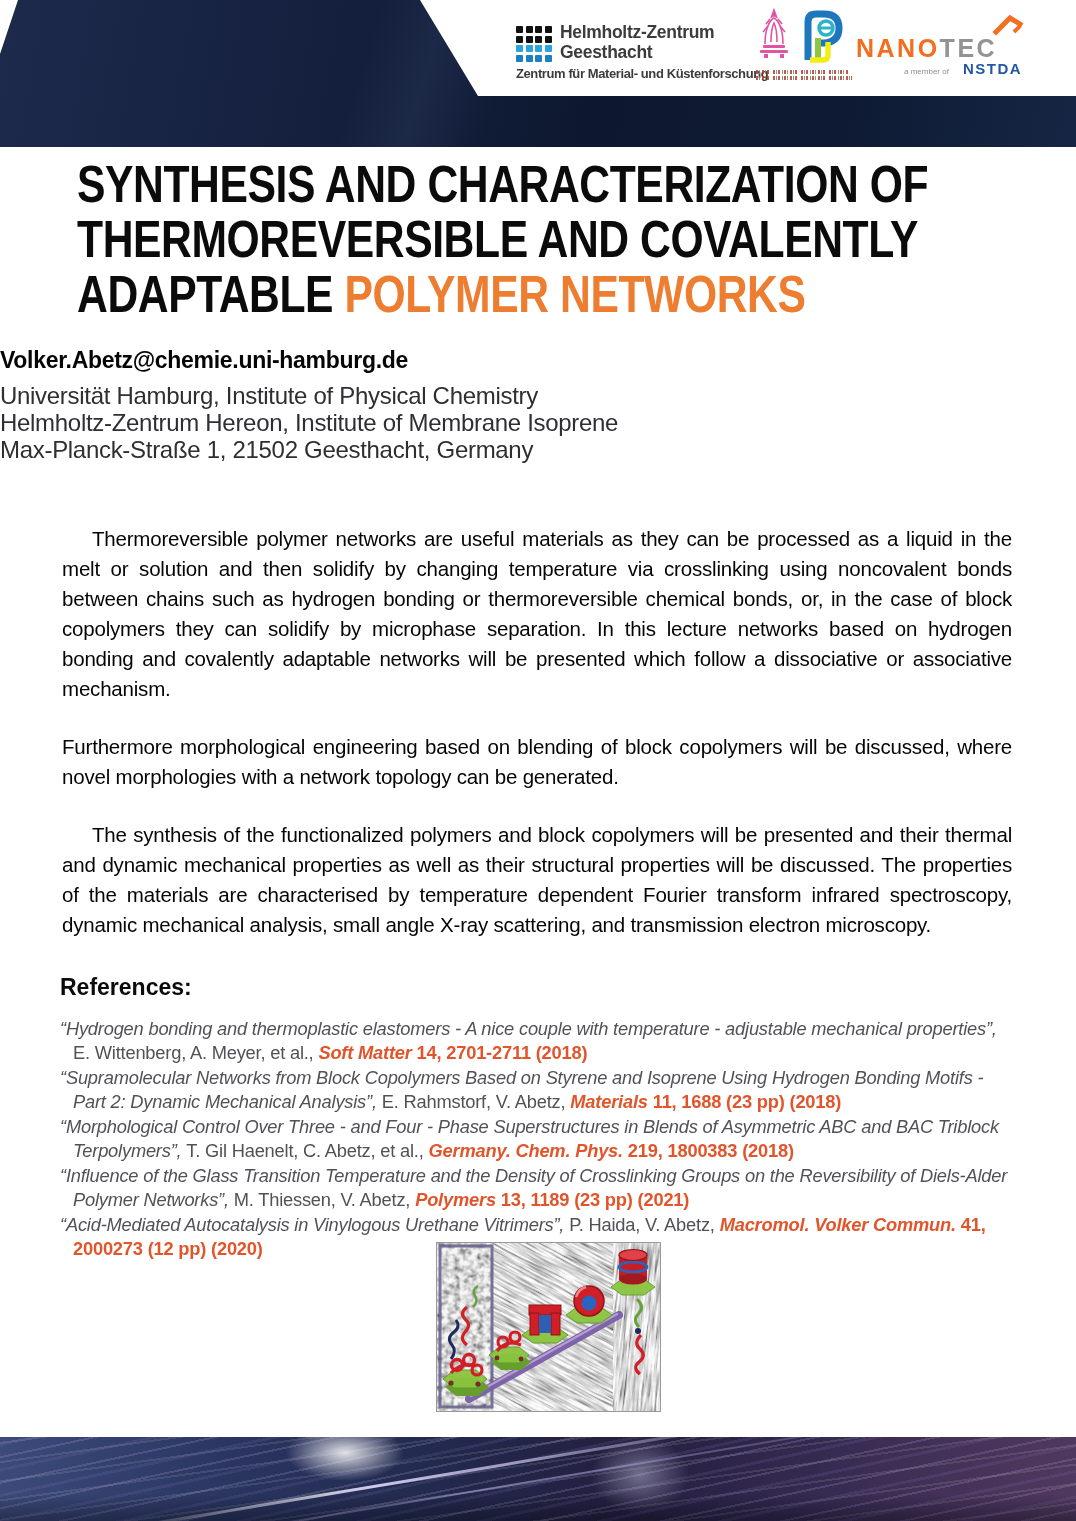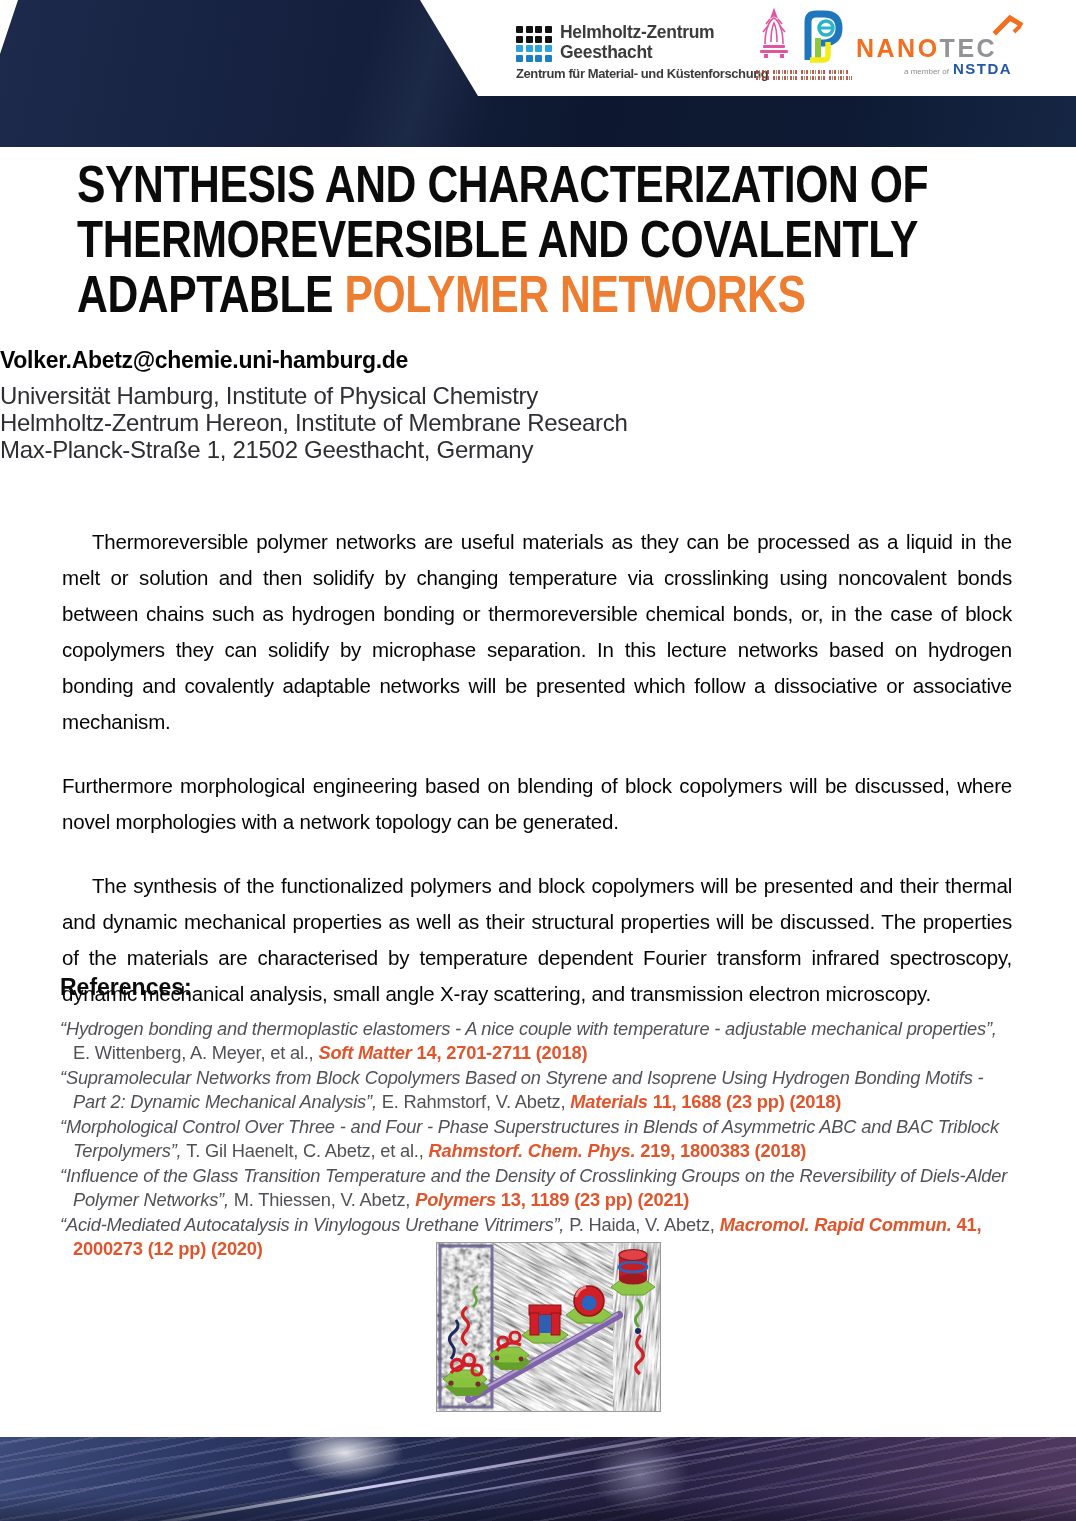--- a/index.html
+++ b/index.html
@@ -38,37 +38,37 @@
   .petromat{position:absolute;left:336px;top:8px;width:96px;height:80px;}
   .petro-lines{position:absolute;left:0;width:92px;height:3.5px;opacity:.85;
     background:repeating-linear-gradient(90deg,#b43a3a 0 2px,rgba(255,255,255,0) 2px 3.4px,#7d8a4a 3.4px 4.2px,rgba(255,255,255,0) 4.2px 5.6px);}
   .petro-lines.l1{top:62px;} .petro-lines.l2{top:68px;width:96px;}
   
   .nanotec{position:absolute;left:436px;top:18px;width:170px;height:62px;}
   .nanotec-word{position:absolute;left:0;top:16px;font-size:25px;font-weight:bold;letter-spacing:2.5px;white-space:nowrap;}
   .nanotec-word .nano{color:#f26f21;} .nanotec-word .tec{color:#919396;}
   .nanotec-arrow{position:absolute;right:2px;top:-6px;}
   .nstda-line{position:absolute;left:48px;top:42px;white-space:nowrap;}
-  .member-of{font-size:8px;color:#8a8c8f;margin-right:4px;}
+  .member-of{font-size:8px;color:#8a8c8f;margin-right:14px;}
   .nstda{font-size:15px;font-weight:bold;color:#2157a6;letter-spacing:1.5px;}
 
   
   .title{position:absolute;left:77px;top:157px;}
   .title-line{display:block;white-space:nowrap;font-size:52px;font-weight:bold;letter-spacing:-.5px;line-height:55px;
     transform:scaleX(.82);transform-origin:0 50%;color:#0b0b0b;}
   .title-orange{color:#ed7d31;}
 
   
   .contact{position:absolute;left:0;right:0;top:347px;}
   .email{font-size:23px;font-weight:bold;letter-spacing:-.3px;margin-bottom:8px;color:#050505;}
   .affil{font-size:24px;line-height:27px;color:#2e2e33;letter-spacing:-.3px;}
 
   
   .abstract{position:absolute;left:62px;top:524px;width:950px;}
-  .abstract p{margin:0 0 28px 0;font-size:20.5px;line-height:36px;letter-spacing:-.2px;text-align:justify;color:#050505;}
+  .abstract p{margin:0 0 28px 0;font-size:20.5px;line-height:30px;letter-spacing:-.2px;text-align:justify;color:#050505;}
   .abstract p.indent{text-indent:30px;}
 
   
   .references{position:absolute;left:60px;top:974px;width:955px;}
   .refs-heading{font-size:23px;font-weight:bold;color:#0b0b0b;margin-bottom:16px;}
   .ref{font-size:18.3px;line-height:24px;color:#515257;letter-spacing:-.2px;padding-left:13px;text-indent:-13px;margin-bottom:1px;}
   .ref-title{font-style:italic;}
   .ref-authors{}
   .ref-journal{font-style:italic;font-weight:bold;color:#e2552b;}
   .ref-detail{font-weight:bold;color:#e2552b;}
@@ -173,42 +173,42 @@
 
   <h1 class="title" style="margin:0;">
     <span class="title-line">SYNTHESIS AND CHARACTERIZATION OF</span>
     <span class="title-line">THERMOREVERSIBLE AND COVALENTLY</span>
     <span class="title-line"><span>ADAPTABLE </span><span class="title-orange">POLYMER NETWORKS</span></span>
   </h1>
 
   <div class="contact">
     <div class="email">Volker.Abetz@chemie.uni-hamburg.de</div>
     <div class="affil">Universität Hamburg, Institute of Physical Chemistry</div>
-    <div class="affil">Helmholtz-Zentrum Hereon, Institute of Membrane Research</div>
+    <div class="affil">Helmholtz-Zentrum Hereon, Institute of Membrane Isoprene</div>
     <div class="affil">Max-Planck-Straße 1, 21502 Geesthacht, Germany</div>
   </div>
 
   <div class="abstract">
     <p class="indent">Thermoreversible polymer networks are useful materials as they can be processed as a liquid in the melt or solution and then solidify by changing temperature via crosslinking using noncovalent bonds between chains such as hydrogen bonding or thermoreversible chemical bonds, or, in the case of block copolymers they can solidify by microphase separation. In this lecture networks based on hydrogen bonding and covalently adaptable networks will be presented which follow a dissociative or associative mechanism.</p>
     <p>Furthermore morphological engineering based on blending of block copolymers will be discussed, where novel morphologies with a network topology can be generated.</p>
     <p class="indent">The synthesis of the functionalized polymers and block copolymers will be presented and their thermal and dynamic mechanical properties as well as their structural properties will be discussed. The properties of the materials are characterised by temperature dependent Fourier transform infrared spectroscopy, dynamic mechanical analysis, small angle X-ray scattering, and transmission electron microscopy.</p>
   </div>
 
   <div class="references">
     <div class="refs-heading">References:</div>
 
     <div class="ref"><span class="ref-title">“Hydrogen bonding and thermoplastic elastomers - A nice couple with temperature - adjustable mechanical properties”, </span><span class="ref-authors">E. Wittenberg, A. Meyer, et al., </span><span class="ref-journal">Soft Matter </span><span class="ref-detail">14, 2701-2711 (2018)</span></div>
 
     <div class="ref"><span class="ref-title">“Supramolecular Networks from Block Copolymers Based on Styrene and Isoprene Using Hydrogen Bonding Motifs - Part 2: Dynamic Mechanical Analysis”, </span><span class="ref-authors">E. Rahmstorf, V. Abetz, </span><span class="ref-journal">Materials </span><span class="ref-detail">11, 1688 (23 pp) (2018)</span></div>
 
-    <div class="ref"><span class="ref-title">“Morphological Control Over Three - and Four - Phase Superstructures in Blends of Asymmetric ABC and BAC Triblock Terpolymers”, </span><span class="ref-authors">T. Gil Haenelt, C. Abetz, et al., </span><span class="ref-journal">Rahmstorf. Chem. Phys. </span><span class="ref-detail">219, 1800383 (2018)</span></div>
+    <div class="ref"><span class="ref-title">“Morphological Control Over Three - and Four - Phase Superstructures in Blends of Asymmetric ABC and BAC Triblock Terpolymers”, </span><span class="ref-authors">T. Gil Haenelt, C. Abetz, et al., </span><span class="ref-journal">Germany. Chem. Phys. </span><span class="ref-detail">219, 1800383 (2018)</span></div>
 
     <div class="ref"><span class="ref-title">“Influence of the Glass Transition Temperature and the Density of Crosslinking Groups on the Reversibility of Diels-Alder Polymer Networks”, </span><span class="ref-authors">M. Thiessen, V. Abetz, </span><span class="ref-journal">Polymers </span><span class="ref-detail">13, 1189 (23 pp) (2021)</span></div>
 
-    <div class="ref"><span class="ref-title">“Acid-Mediated Autocatalysis in Vinylogous Urethane Vitrimers”, </span><span class="ref-authors">P. Haida, V. Abetz, </span><span class="ref-journal">Macromol. Rapid Commun. </span><span class="ref-detail">41, 2000273 (12 pp) (2020)</span></div>
+    <div class="ref"><span class="ref-title">“Acid-Mediated Autocatalysis in Vinylogous Urethane Vitrimers”, </span><span class="ref-authors">P. Haida, V. Abetz, </span><span class="ref-journal">Macromol. Volker Commun. </span><span class="ref-detail">41, 2000273 (12 pp) (2020)</span></div>
   </div>
 
   <figure class="tem-figure">
     <svg width="223" height="168" viewBox="0 0 223 168">
       <defs>
         <filter id="fDots" x="-5%" y="-5%" width="110%" height="110%">
           <feTurbulence type="fractalNoise" baseFrequency="0.17" numOctaves="2" seed="3" stitchTiles="stitch"></feTurbulence>
           <feColorMatrix type="saturate" values="0"></feColorMatrix>
           <feComponentTransfer>
             <feFuncR type="linear" slope="2.4" intercept="-0.5"></feFuncR>

